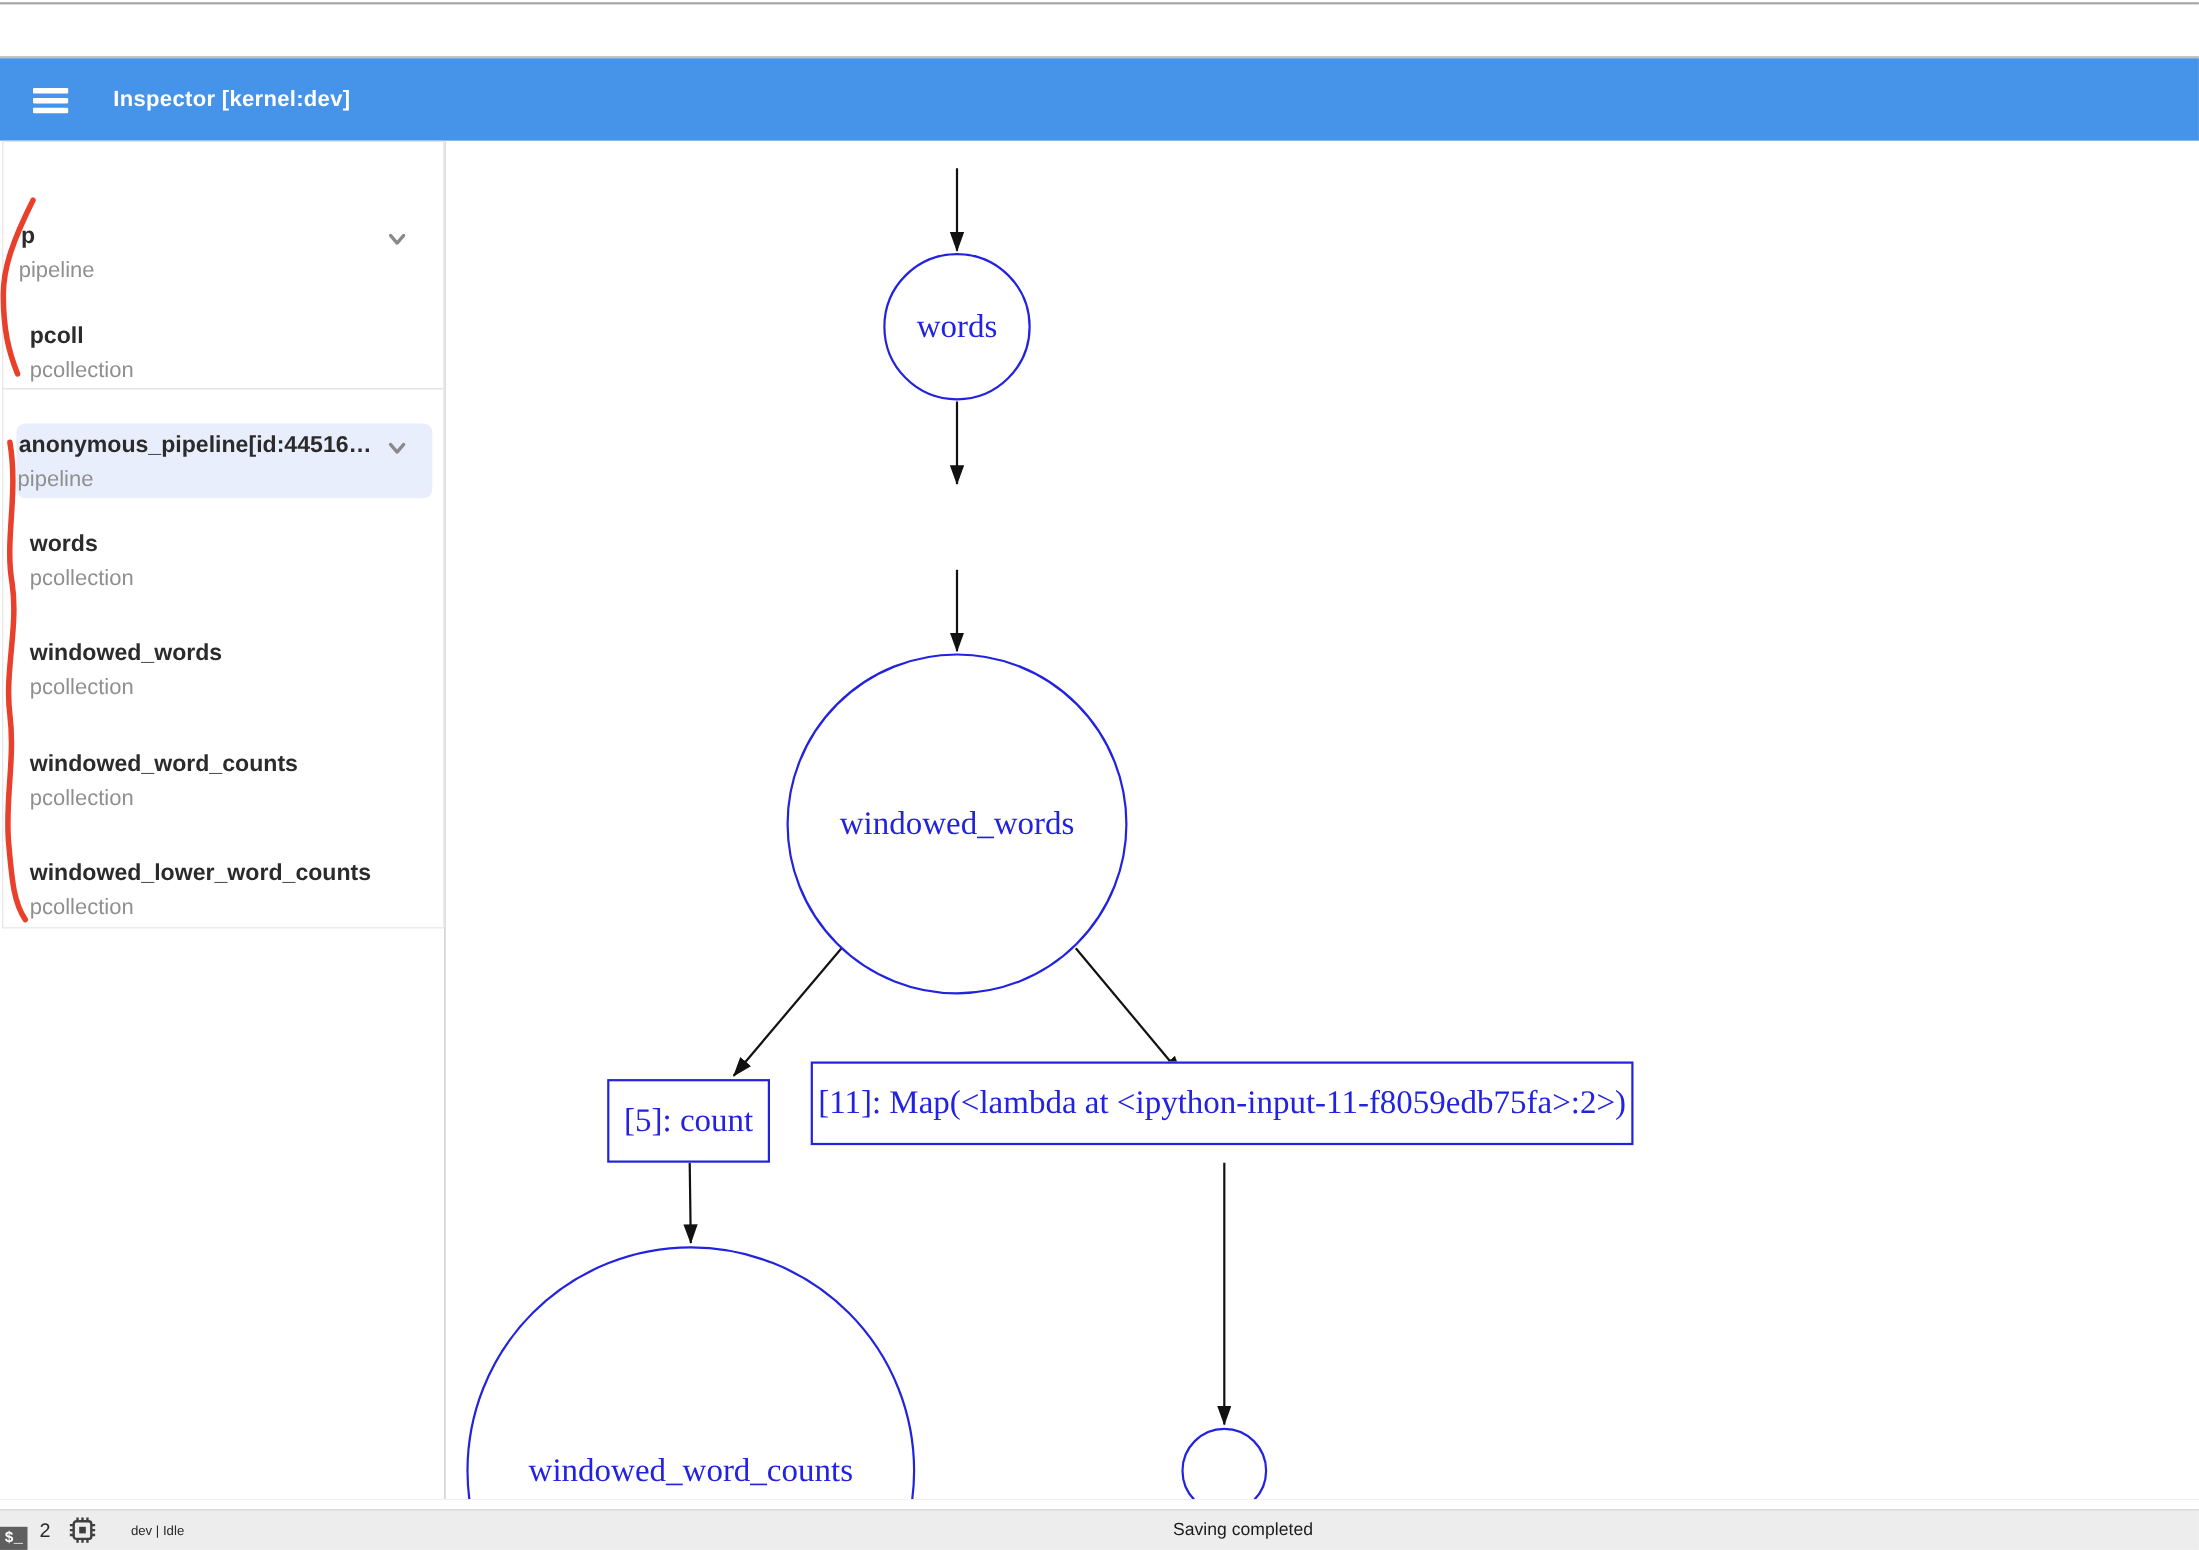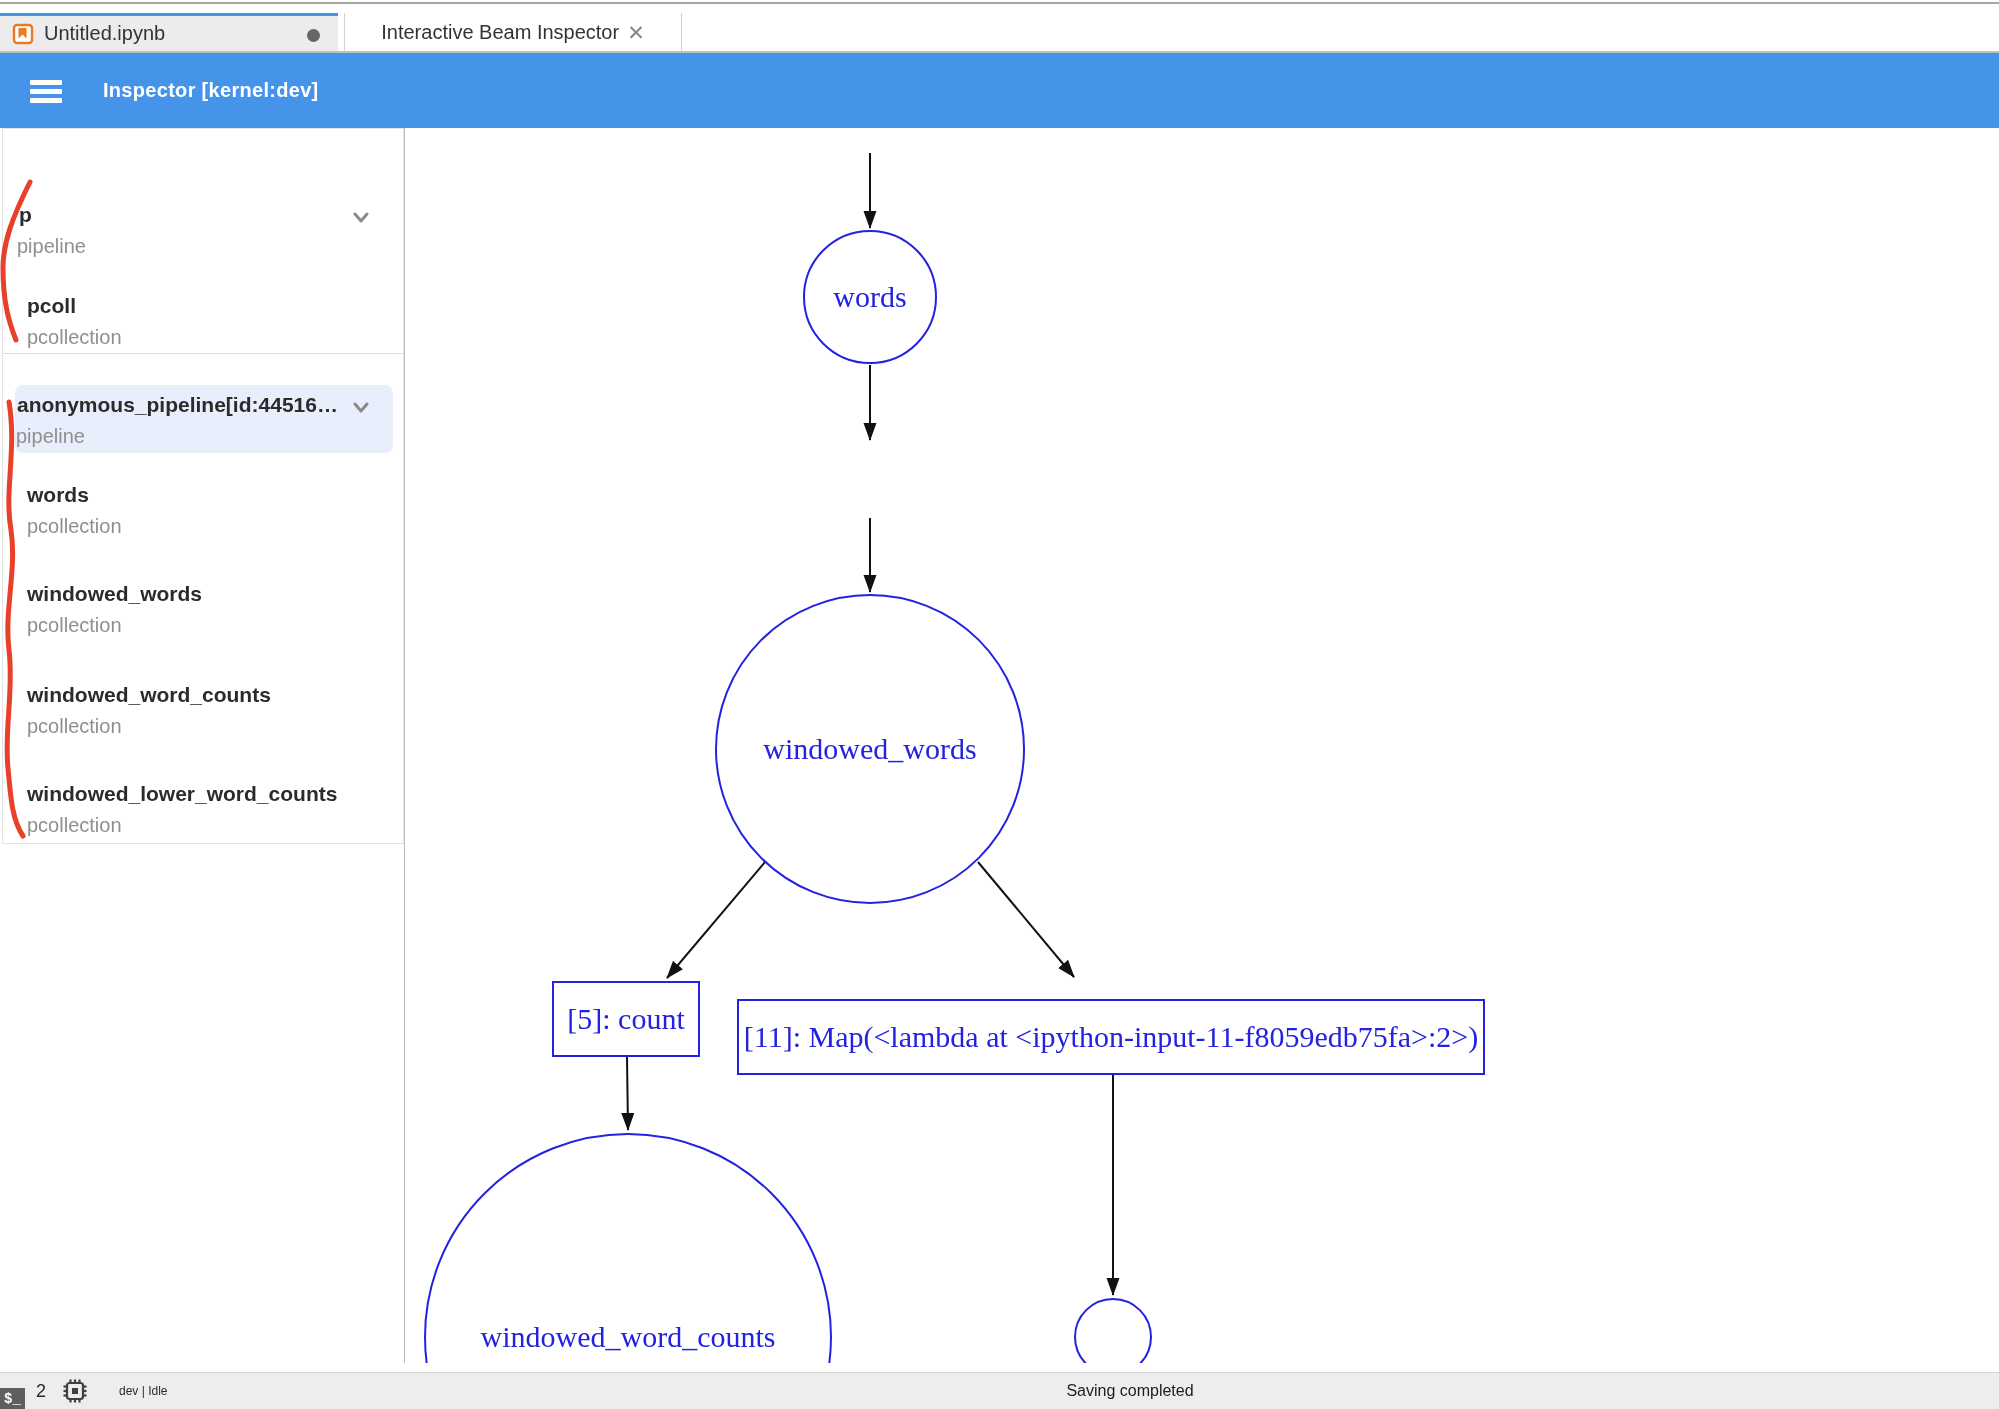--- a/index.html
+++ b/index.html
@@ -58,34 +58,20 @@
   #status-message{position:absolute;left:1130px;top:0;height:36px;transform:translateX(-50%);
                   display:flex;align-items:center;font-size:16px;color:#1c1c1c;}
 </style>
 </head>
 <body>
 
 <div id="page">
 
   <div class="abs" id="top-edge"></div>
 
-  <div class="abs" id="tabbar">
-    <div class="abs tab" id="tab1">
-      <svg width="22" height="22" viewBox="0 0 22 22">
-        <rect x="2" y="2" width="18" height="18" rx="3" fill="#fff" stroke="#ee7724" stroke-width="2.4"></rect>
-        <polygon points="6.5,5 14.5,5 14.5,15.5 10.5,11.5 6.5,15.5" fill="#ee7724"></polygon>
-      </svg>
-      <span class="tab-label">Untitled.ipynb</span>
-      <span id="dirty-dot"></span>
-    </div>
-    <div class="abs tab" id="tab2">
-      <span class="tab-label">Interactive Beam Inspector</span>
-      <span class="close-x">✕</span>
-    </div>
-  </div>
   <div class="abs" id="tabbar-bottom"></div>
 
   <div class="abs" id="appbar"></div>
   <div class="abs" id="hamburger">
     <div></div>
       <div></div>
       <div></div>
   </div>
   <div class="abs" id="app-title">Inspector [kernel:dev]</div>
 
@@ -110,21 +96,21 @@
 
     <div class="gnode gcircle" style="left:803px;top:102px;width:134px;height:134px;">
       <span>words</span>
     </div>
     <div class="gnode gcircle" style="left:715px;top:466px;width:310px;height:310px;">
       <span>windowed_words</span>
     </div>
     <div class="gnode" style="left:552px;top:853px;width:148px;height:76px;">
       <span>[5]: count</span>
     </div>
-    <div class="gnode" style="left:737px;top:871px;width:748px;height:76px;">
+    <div class="gnode" style="left:737px;top:837px;width:748px;height:76px;">
       <span>[11]: Map(&lt;lambda at &lt;ipython-input-11-f8059edb75fa&gt;:2&gt;)</span>
     </div>
     <div class="gnode gcircle" style="left:424px;top:1005px;width:408px;height:408px;">
       <span>windowed_word_counts</span>
     </div>
     <div class="gnode gcircle" style="left:1074px;top:1170px;width:78px;height:78px;">
       <span></span>
     </div>
 
     <div class="abs" id="sidebar-panel" style="top:0;">

